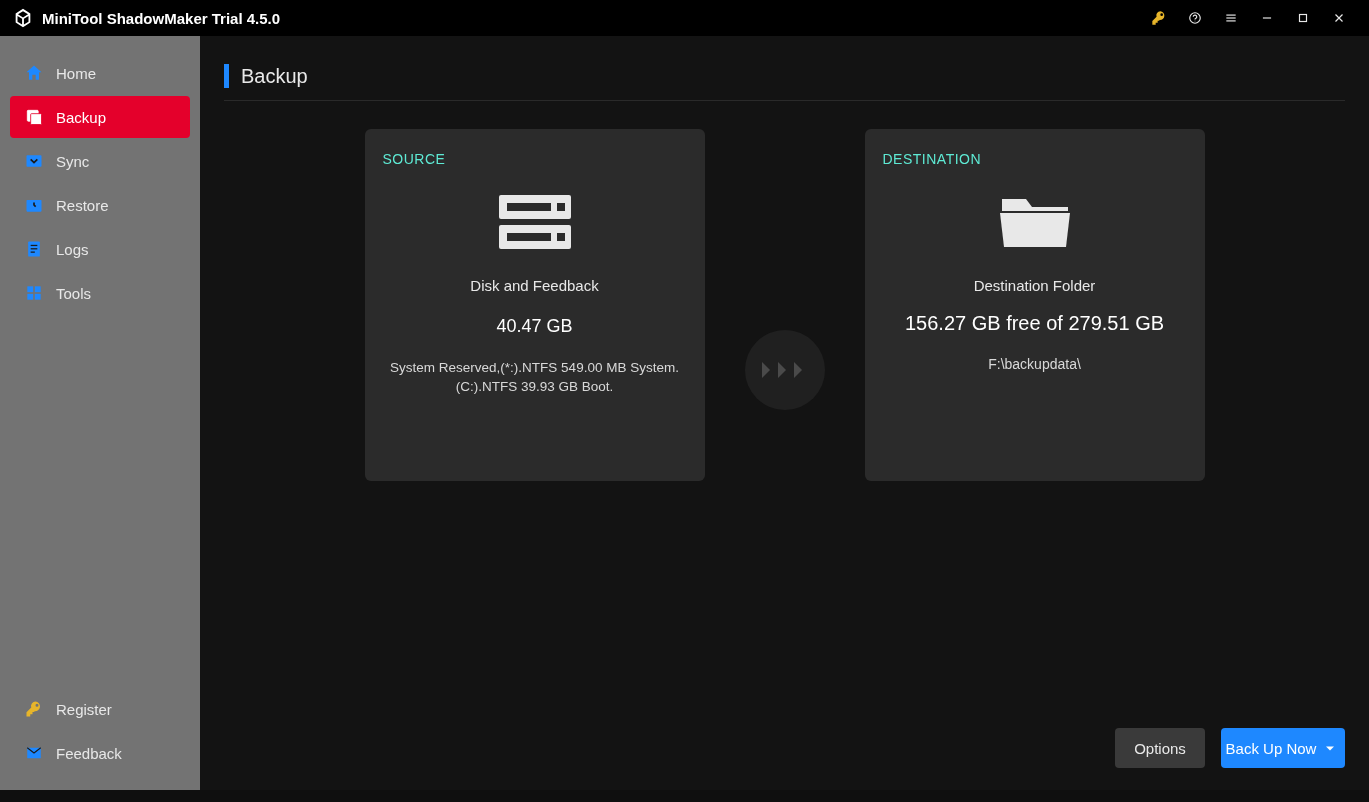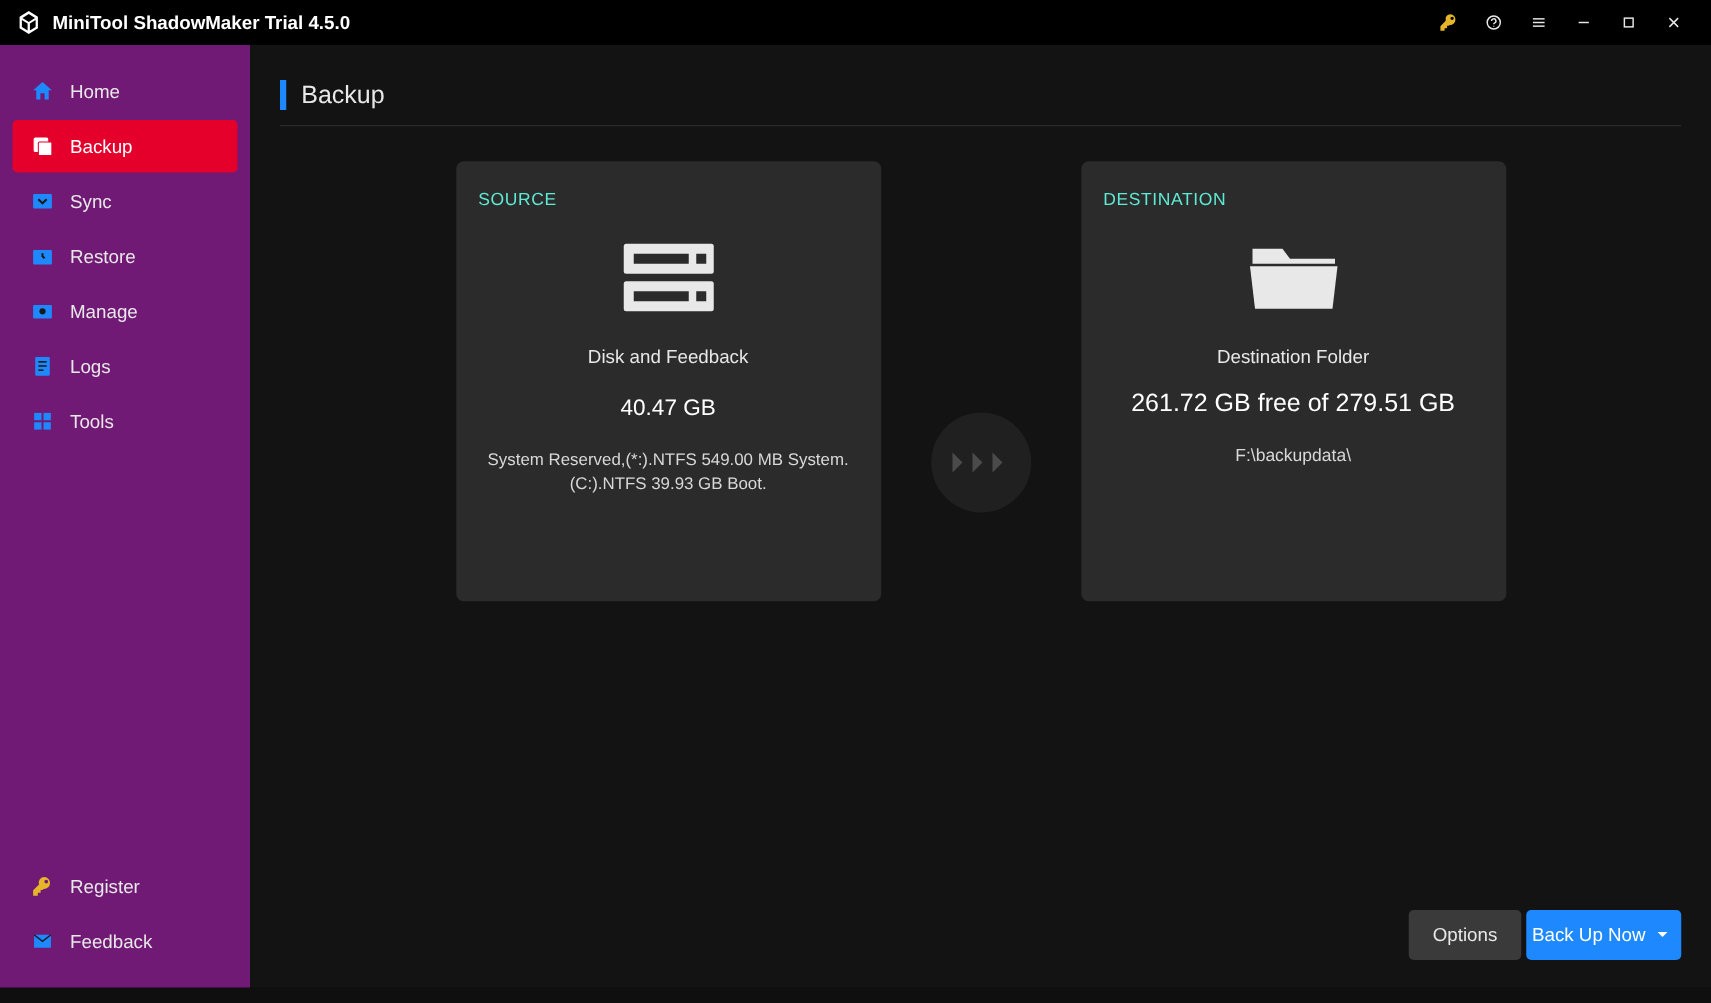--- a/index.html
+++ b/index.html
@@ -11,21 +11,21 @@
 .titlebar .title { font-size: 15px; font-weight: 600; color: #fff; }
 .titlebar .spacer { flex: 1; }
 .titlebar .tb-btn { width: 36px; height: 48px; display: flex; align-items: center; justify-content: center; cursor: pointer; }
 .titlebar .tb-btn svg { width: 14px; height: 14px; }
 .titlebar .tb-btn.key svg { width: 16px; height: 16px; }
 
 
 .body { display: flex; height: calc(802px - 48px); }
 
 
-.sidebar { width: 200px; background: #701a75; display: flex; flex-direction: column; padding-top: 14px; }
+.sidebar { width: 200px; background: #737373; display: flex; flex-direction: column; padding-top: 14px; }
 .sidebar .nav { flex: 0 0 auto; }
 .sidebar .nav-item, .sidebar .bottom-item { height: 42px; margin: 2px 10px; border-radius: 4px; display: flex; align-items: center; padding-left: 14px; cursor: pointer; font-size: 15px; color: #e8e8e8; }
 .sidebar .nav-item .icon, .sidebar .bottom-item .icon { width: 20px; height: 20px; margin-right: 12px; display: flex; align-items: center; justify-content: center; }
 .sidebar .nav-item.active { background: #e4002b; color: #fff; }
 .sidebar .nav-item.active .icon svg { fill: #fff !important; stroke: #fff !important; }
 .sidebar .bottom { margin-top: auto; padding-bottom: 14px; }
 .sidebar .bottom-item .icon svg { fill: #1e88ff; }
 .sidebar .bottom-item.register .icon svg { fill: #e7b52a; }
 
 
@@ -42,21 +42,21 @@
 .card .line2 { font-size: 18px; color: #fff; margin-bottom: 22px; }
 .card .line3 { font-size: 13.5px; color: #d8d8d8; line-height: 1.4; padding: 0 6px; }
 .card.dest .line1 { margin-bottom: 18px; }
 .card.dest .line2 { font-size: 20px; margin-bottom: 20px; }
 .card.dest .line3 { font-size: 14px; }
 
 .arrow-circle { width: 80px; height: 80px; border-radius: 50%; background: #202020; display: flex; align-items: center; justify-content: center; align-self: center; margin-top: 130px; }
 .arrow-circle svg { fill: #4a4a4a; }
 
 
-.footer { position: absolute; right: 24px; bottom: 22px; display: flex; gap: 4px; }
+.footer { position: absolute; right: 24px; bottom: 22px; display: flex; gap: 16px; }
 .btn { height: 40px; border-radius: 4px; display: flex; align-items: center; justify-content: center; font-size: 15px; cursor: pointer; border: none; }
 .btn.options { width: 90px; background: #3a3a3a; color: #e8e8e8; }
 .btn.primary { width: 124px; background: #1e88ff; color: #fff; position: relative; padding-right: 24px; }
 .btn.primary .caret { position: absolute; right: 10px; top: 50%; transform: translateY(-50%); }
 </style>
 </head>
 <body>
 
 <div class="titlebar">
   <span class="logo">
@@ -133,29 +133,20 @@
         <span>Sync</span>
       </div>
       <div class="nav-item">
         <span class="icon">
             <svg viewBox="0 0 24 24" width="20" height="20" fill="#1e88ff">
               <rect x="3" y="6" width="18" height="14" rx="1"></rect>
               <path d="M12 9v3l2 2" fill="none" stroke="#1a1a1a" stroke-width="2"></path>
             </svg>
           </span>
         <span>Restore</span>
-      </div>
-      <div class="nav-item">
-        <span class="icon">
-            <svg viewBox="0 0 24 24" width="20" height="20" fill="#1e88ff">
-              <rect x="3" y="6" width="18" height="13" rx="1"></rect>
-              <circle cx="12" cy="12" r="3" fill="#1a1a1a"></circle>
-            </svg>
-          </span>
-        <span>Manage</span>
       </div>
       <div class="nav-item">
         <span class="icon">
             <svg viewBox="0 0 24 24" width="20" height="20" fill="#1e88ff">
               <rect x="5" y="3" width="14" height="18" rx="1"></rect>
               <rect x="8" y="7" width="8" height="1.5" fill="#1a1a1a"></rect>
               <rect x="8" y="11" width="8" height="1.5" fill="#1a1a1a"></rect>
               <rect x="8" y="15" width="5" height="1.5" fill="#1a1a1a"></rect>
             </svg>
           </span>
@@ -229,21 +220,21 @@
 
       <div class="card dest">
         <div class="card-title">DESTINATION</div>
         <div class="big-icon">
           <svg width="78" height="62" viewBox="0 0 78 62" fill="#e8e8e8">
             <path d="M6 8 h24 l6 8 h36 v4 H6 z"></path>
             <path d="M4 22 h70 l-4 34 H8 z"></path>
           </svg>
         </div>
         <div class="line1">Destination Folder</div>
-        <div class="line2">261.72 GB free of 279.51 GB</div>
+        <div class="line2">156.27 GB free of 279.51 GB</div>
         <div class="line3">F:\backupdata\</div>
       </div>
     </div>
 
     <div class="footer">
       <button class="btn options">
         <span>Options</span>
       </button>
       <button class="btn primary">
         <span>Back Up Now</span>

